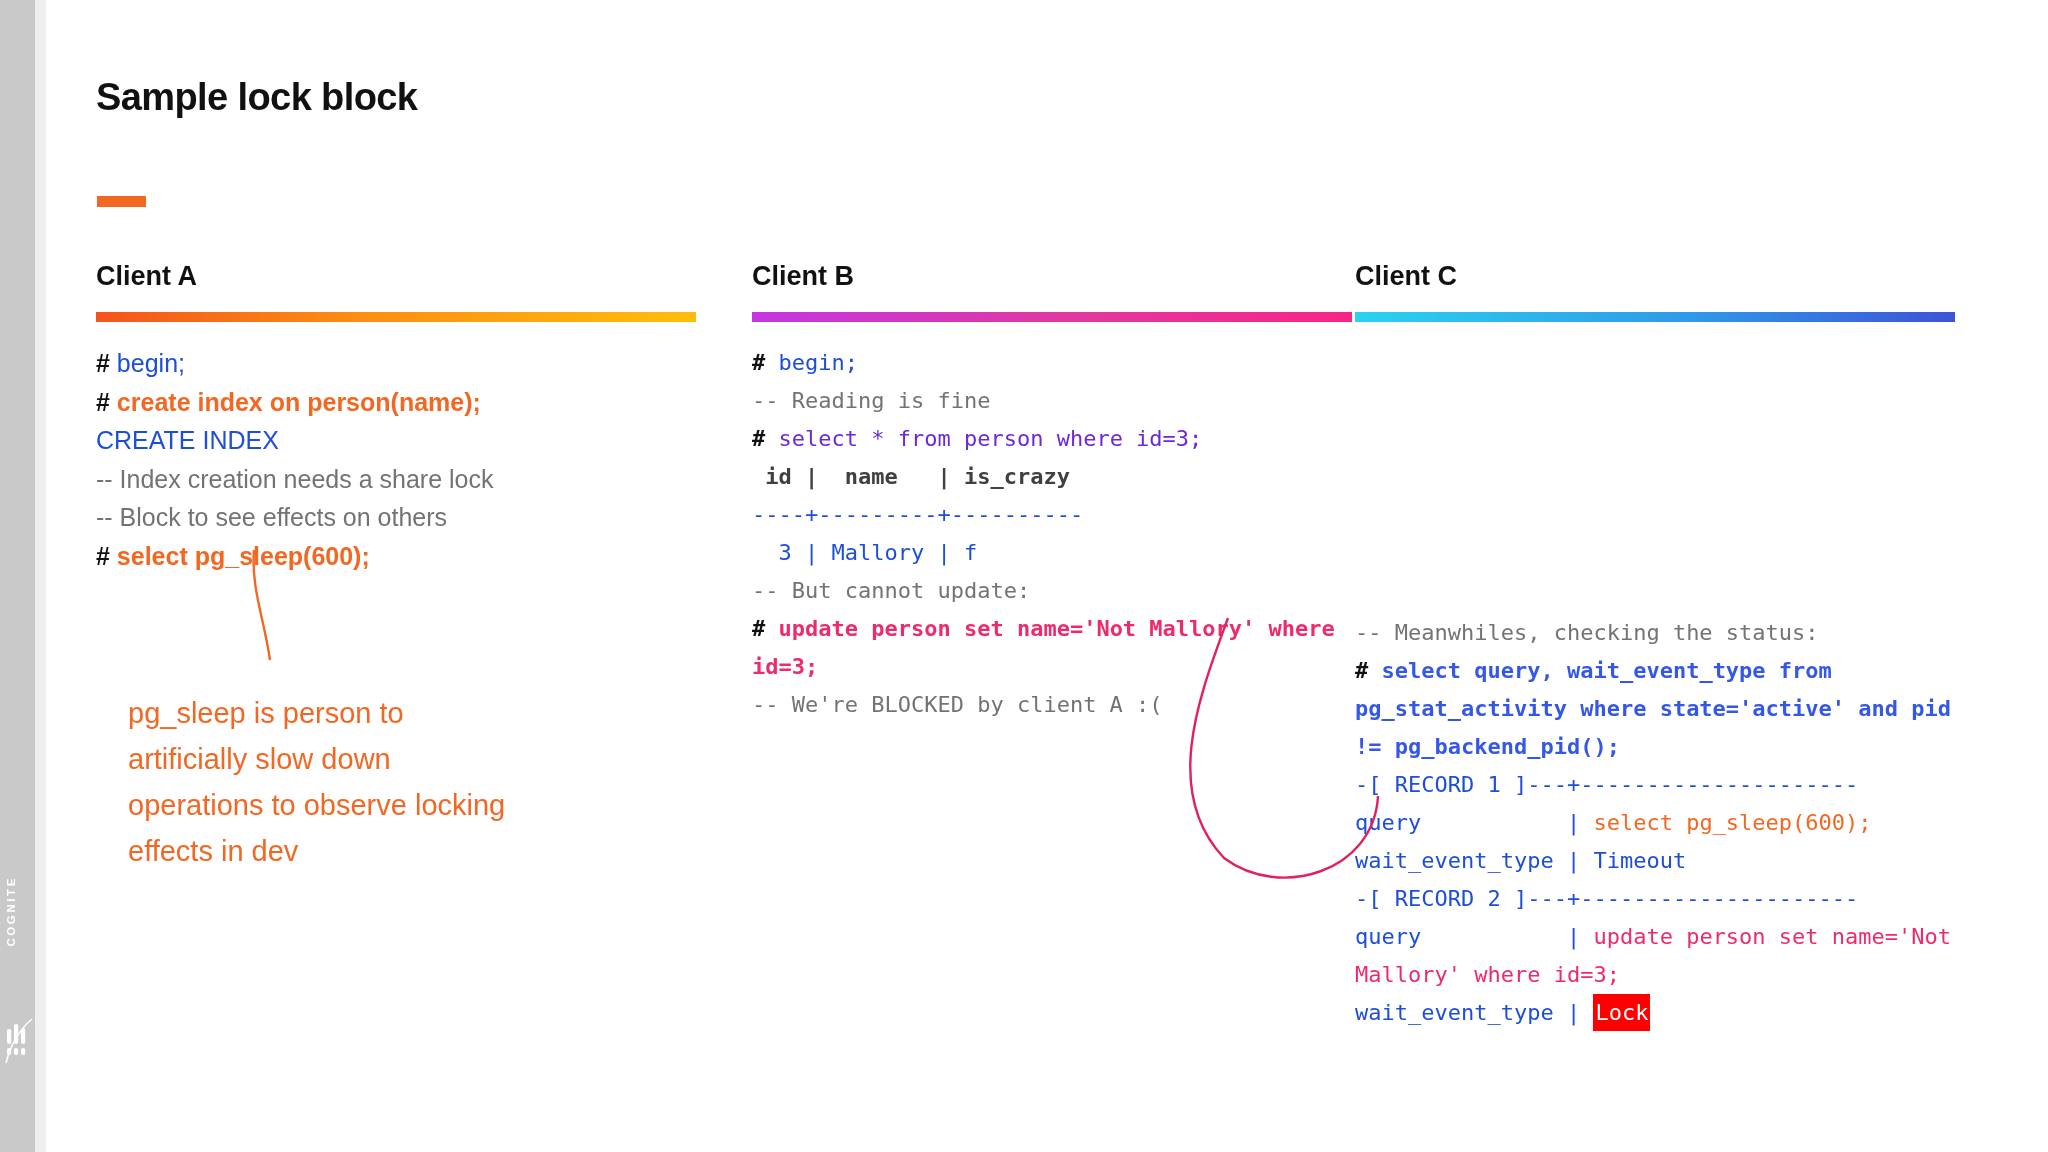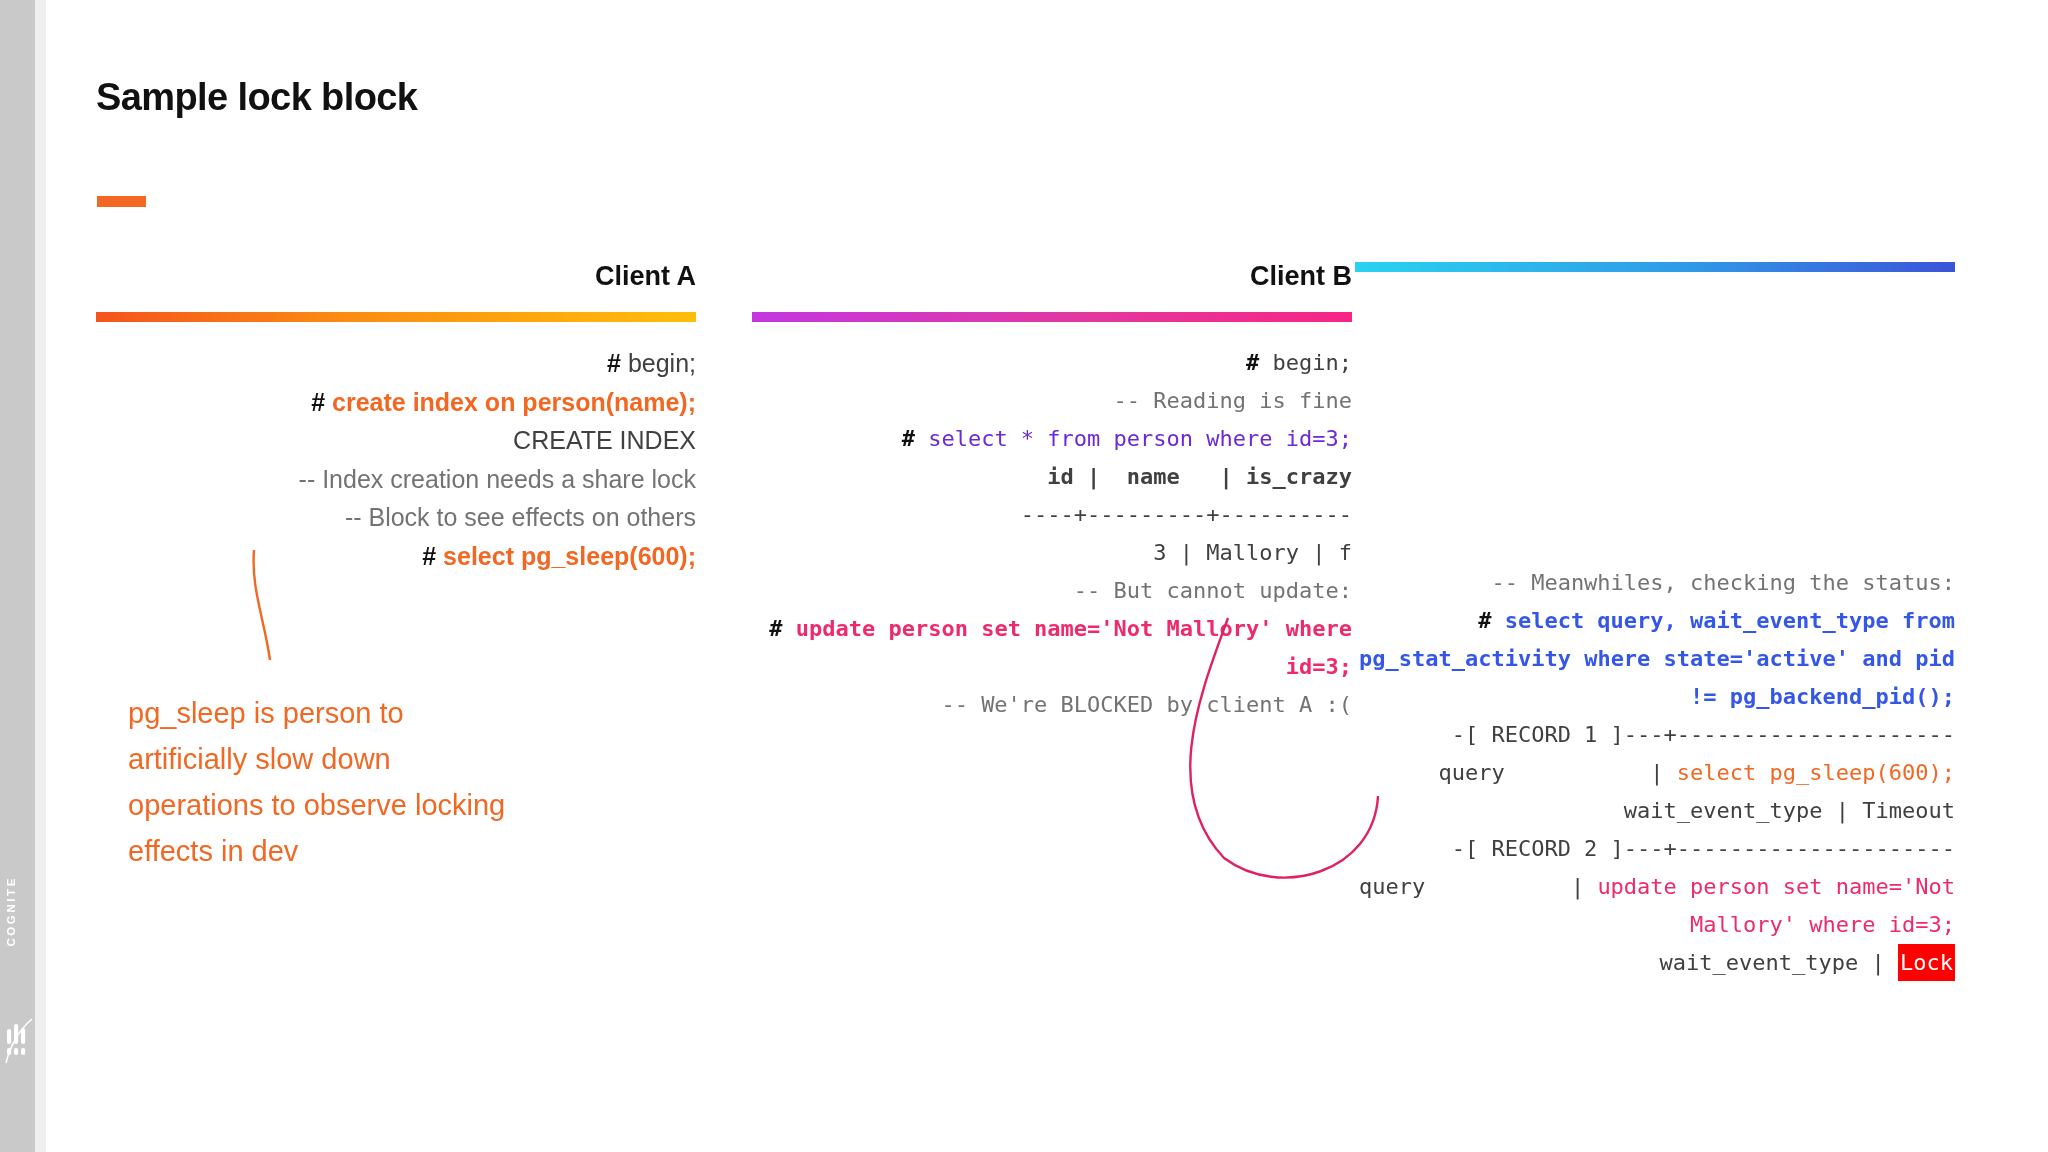--- a/index.html
+++ b/index.html
@@ -63,21 +63,20 @@
     top: 196px;
     width: 49px;
     height: 11px;
     background: #f26722;
   }
 
   
   .col {
     position: absolute;
     top: 262px;
-    text-align: right;
   }
   .col-a { left: 96px;  width: 600px; }
   .col-b { left: 752px; width: 600px; }
   .col-c { left: 1355px; width: 600px; }
 
   .col-title {
     font-size: 27px;
     font-weight: 700;
     color: #111111;
     line-height: 1.05;
@@ -96,21 +95,21 @@
   .code {
     font-size: 23.5px;
     line-height: 38px;
     white-space: pre-wrap;
     word-break: normal;
   }
   .code-mono { font-family: "DejaVu Sans Mono", "Liberation Mono", monospace; font-size: 22px; }
   .code-sans { font-family: "Liberation Sans", sans-serif; font-size: 25px; line-height: 38.5px; }
 
   .ln { display: block; }
-  .plain    { color: #404040; }
+  .plain    { color: #1d4ed8; }
   .comment  { color: #737373; }
   .prompt   { color: #111111; font-weight: 700; }
   .sql-a    { color: #f26722; font-weight: 700; }
   .sql-b    { color: #6d28d9; font-weight: 400; }
   .sql-b2   { color: #ee2a6e; font-weight: 700; }
   .hdr-b    { color: #404040; font-weight: bold; }
   .sql-c    { color: #3557e8; font-weight: 700; }
   .val-orange { color: #f26722; }
   .val-pink   { color: #ee2a6e; }
   .lock-badge {
@@ -165,19 +164,20 @@
   <path d="M4 2 C1 40, 14 70, 20 112" stroke="#f26722" stroke-width="2.4" fill="none"></path>
 </svg>
 
 <div class="col col-b">
   <div class="col-title">Client B</div>
   <div class="col-rule rule-b"></div>
   <div class="code code-mono"><span class="ln"><span class="prompt"># </span><span class="plain">begin;</span></span><span class="ln"><span class="comment">-- Reading is fine</span></span><span class="ln"><span class="prompt"># </span><span class="sql-b">select * from person where id=3;</span></span><span class="ln"><span class="hdr-b"> id |  name   | is_crazy</span></span><span class="ln"><span class="plain">----+---------+----------</span></span><span class="ln"><span class="plain">  3 | Mallory | f</span></span><span class="ln"><span class="comment">-- But cannot update:</span></span><span class="ln"><span class="prompt"># </span><span class="sql-b2">update person set name='Not Mallory' where id=3;</span></span><span class="ln"><span class="comment">-- We're BLOCKED by client A :(</span></span></div>
 </div>
 
 <div class="col col-c">
+  <div class="col-title">Client C</div>
   <div class="col-rule rule-c"></div>
   <div class="code code-mono" style="margin-top:292px"><span class="ln"><span class="comment">-- Meanwhiles, checking the status:</span></span><span class="ln"><span class="prompt"># </span><span class="sql-c">select query, wait_event_type from pg_stat_activity where state='active' and pid != pg_backend_pid();</span></span><span class="ln"><span class="plain">-[ RECORD 1 ]---+---------------------</span></span><span class="ln"><span class="plain">query           | </span><span class="val-orange">select pg_sleep(600);</span></span><span class="ln"><span class="plain">wait_event_type | Timeout</span></span><span class="ln"><span class="plain">-[ RECORD 2 ]---+---------------------</span></span><span class="ln"><span class="plain">query           | </span><span class="val-pink">update person set name='Not Mallory' where id=3;</span></span><span class="ln"><span class="plain">wait_event_type | </span><span class="lock-badge">Lock</span></span></div>
 </div>
 
 <svg class="leader-b" width="270" height="300" viewBox="0 0 270 300">
   <path d="M78 18 C52 90, 10 190, 74 258 C130 300, 224 272, 228 196" stroke="#e0215f" stroke-width="2.4" fill="none"></path>
 </svg>
 
 </body></html>

